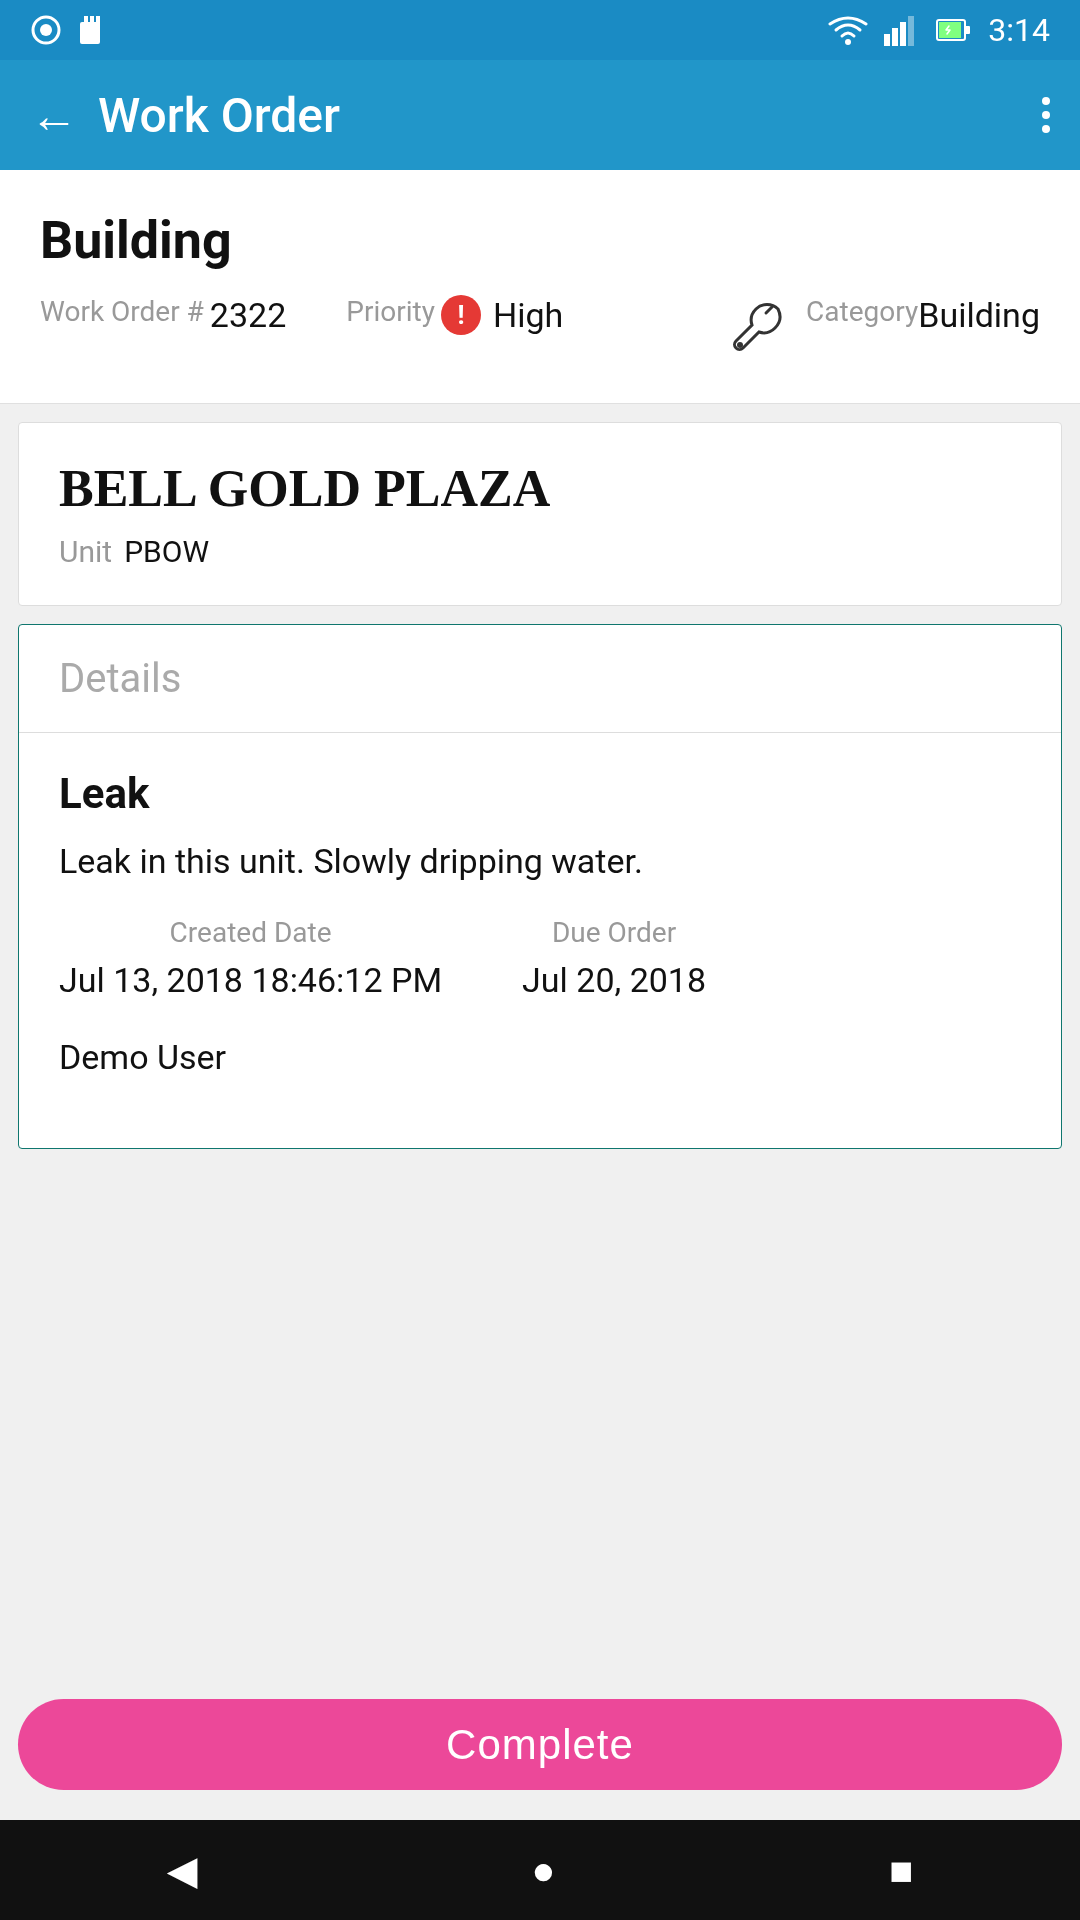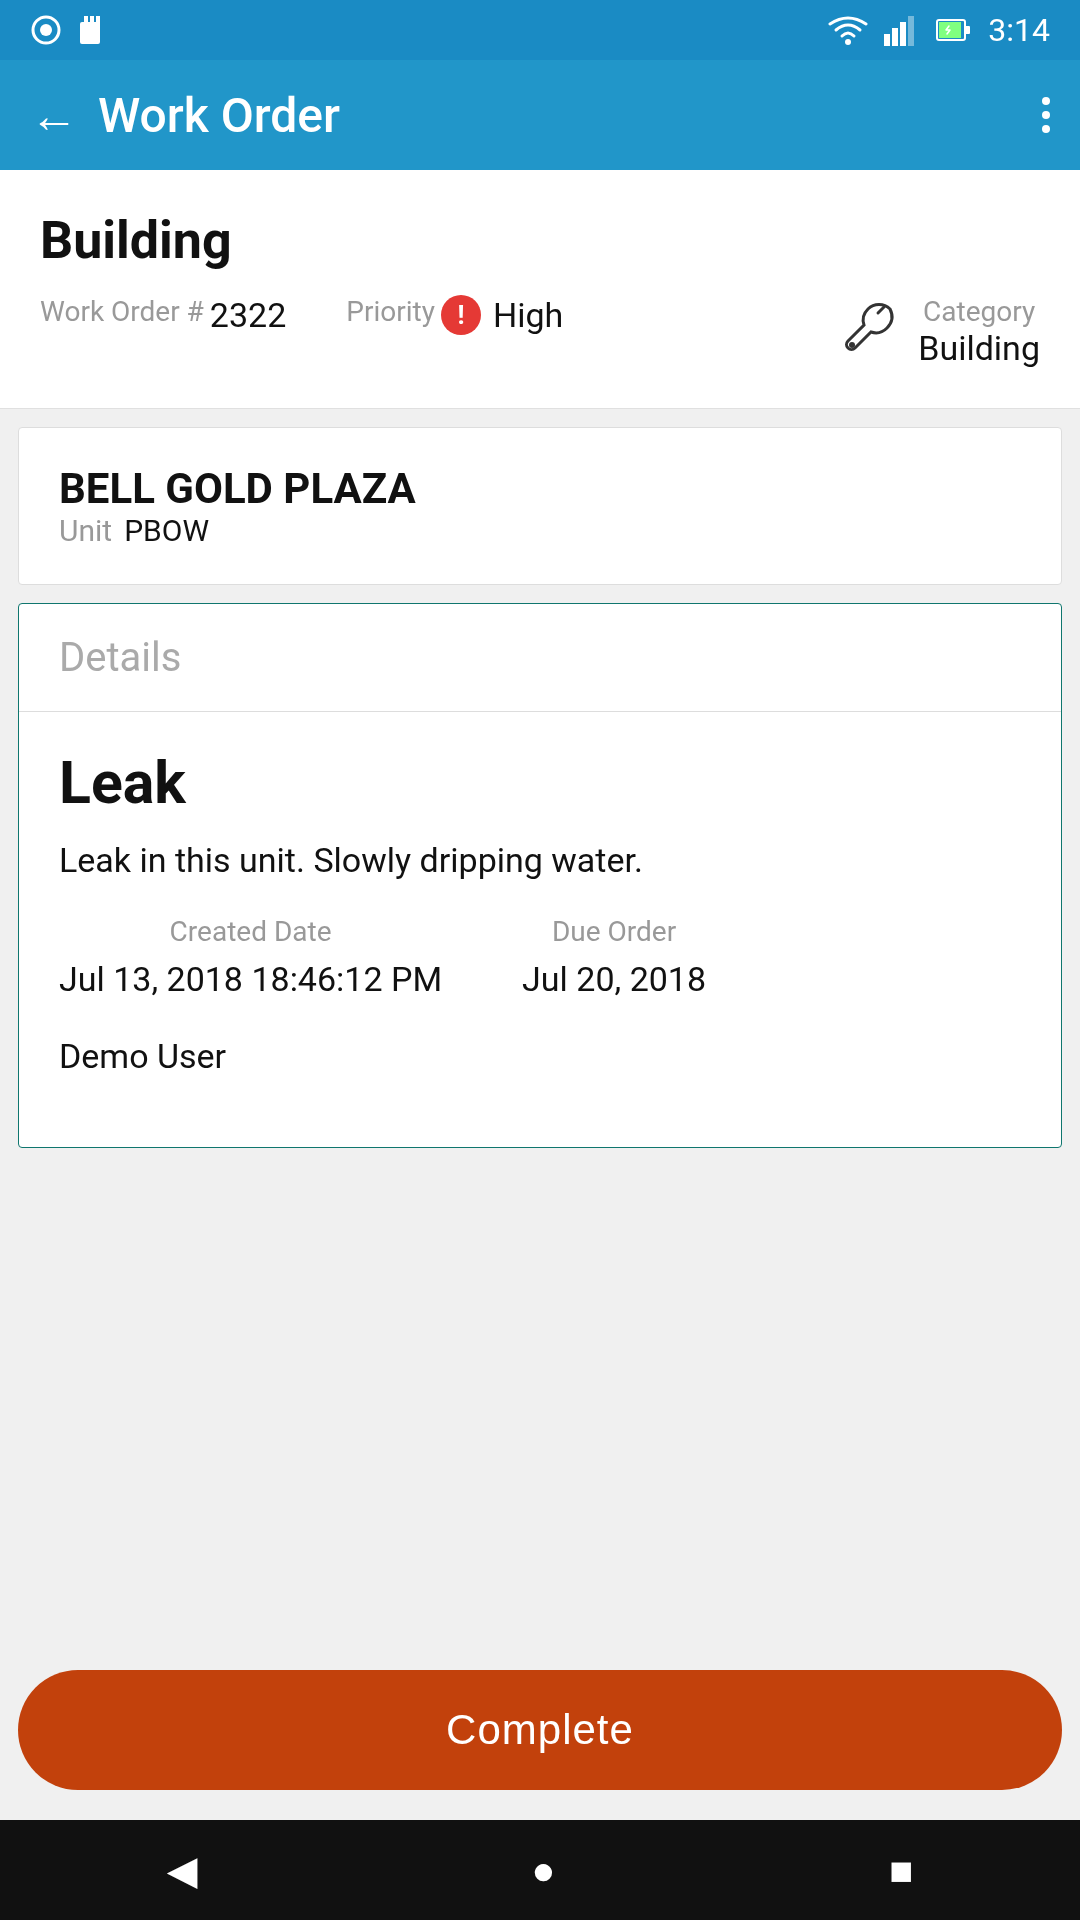--- a/index.html
+++ b/index.html
@@ -146,37 +146,38 @@
       gap: 18px;
       margin-left: auto;
     }
 
     .wrench-icon {
       margin-top: 4px;
     }
 
     .category-text {
       display: flex;
-      flex-direction: column;
       text-align: center;
     }
 
     
     .property-card {
       background: white;
       margin: 18px 18px 0 18px;
       padding: 36px 40px;
       border: 1px solid #ddd;
       border-radius: 4px;
     }
 
     .property-name {
-      font-size: 42px;
+      font-size: 52px;
       font-weight: bold;
       color: #111;
+      margin-bottom: 16px;
+      font-family: Liberation Serif, serif;
     }
 
     .unit-row {
       display: flex;
       align-items: center;
       gap: 12px;
       font-size: 30px;
     }
 
     .unit-label {
@@ -203,21 +204,21 @@
     .details-title {
       font-size: 40px;
       color: #aaa;
     }
 
     .details-body {
       padding: 36px 40px;
     }
 
     .issue-title {
-      font-size: 59px;
+      font-size: 42px;
       font-weight: bold;
       color: #111;
       margin-bottom: 20px;
     }
 
     .field-label {
       font-size: 28px;
       color: #999;
       margin-bottom: 8px;
     }
@@ -242,22 +243,22 @@
     }
 
     
     .complete-section {
       padding: 30px 18px;
       background: #f0f0f0;
     }
 
     .complete-button {
       width: 100%;
-      height: 120px;
-      background: #c2410c;
+      height: 91px;
+      background: #ec4899;
       border: none;
       border-radius: 60px;
       color: white;
       font-size: 42px;
       font-weight: 500;
       cursor: pointer;
       letter-spacing: 1px;
     }
 
     

